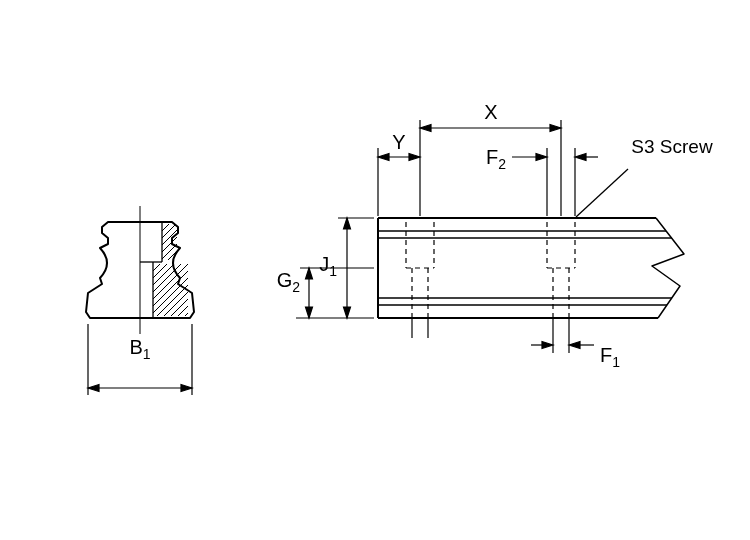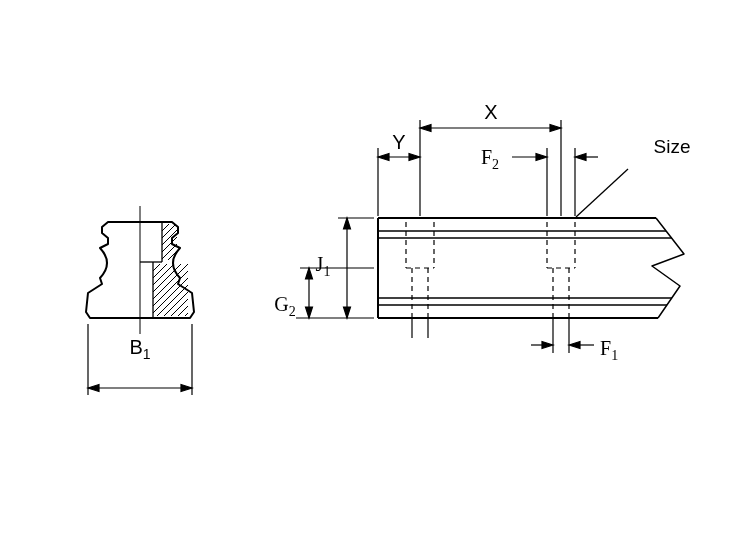--- a/index.html
+++ b/index.html
@@ -24,21 +24,21 @@
     font-size: 20px;
     font-weight: 500;
     line-height: 24px;
     white-space: nowrap;
   }
   .lbl sub {
     font-size: 14px;
     font-weight: 500;
   }
   .center { text-align: center; }
-  .right  { text-align: center; font-family: Liberation Serif, serif; }
+  .right  { text-align: right; }
   .s3 { font-size: 19px; line-height: 20px; }
 </style>
 </head>
 <body>
 
 <div class="stage">
 
   <svg width="750" height="540" viewBox="0 0 750 540">
 
     <g stroke="#000" fill="none">
@@ -173,32 +173,32 @@
 
   <div class="lbl center" style="left:389px; top:130px; width:20px;">
     <span>Y</span>
   </div>
 
   <div class="lbl right" style="left:474px; top:145px; width:32px;">
     <span>F</span><sub>2</sub>
   </div>
 
   <div class="lbl s3 center" style="left:622px; top:137px; width:100px;">
-    <div>Size</div>
+    <div>S3 Screw</div>
   </div>
 
   <div class="lbl right" style="left:309px; top:252px; width:28px;">
     <span>J</span><sub>1</sub>
   </div>
 
-  <div class="lbl right" style="left:270px; top:292px; width:30px;">
+  <div class="lbl right" style="left:270px; top:268px; width:30px;">
     <span>G</span><sub>2</sub>
   </div>
 
-  <div class="lbl" style="left:600px; top:336px;font-family:Liberation Serif, serif;">
+  <div class="lbl" style="left:600px; top:343px;">
     <span>F</span><sub>1</sub>
   </div>
 
   <div class="lbl center" style="left:122px; top:335px; width:36px;">
     <span>B</span><sub>1</sub>
   </div>
 
 </div>
 
 </body></html>

